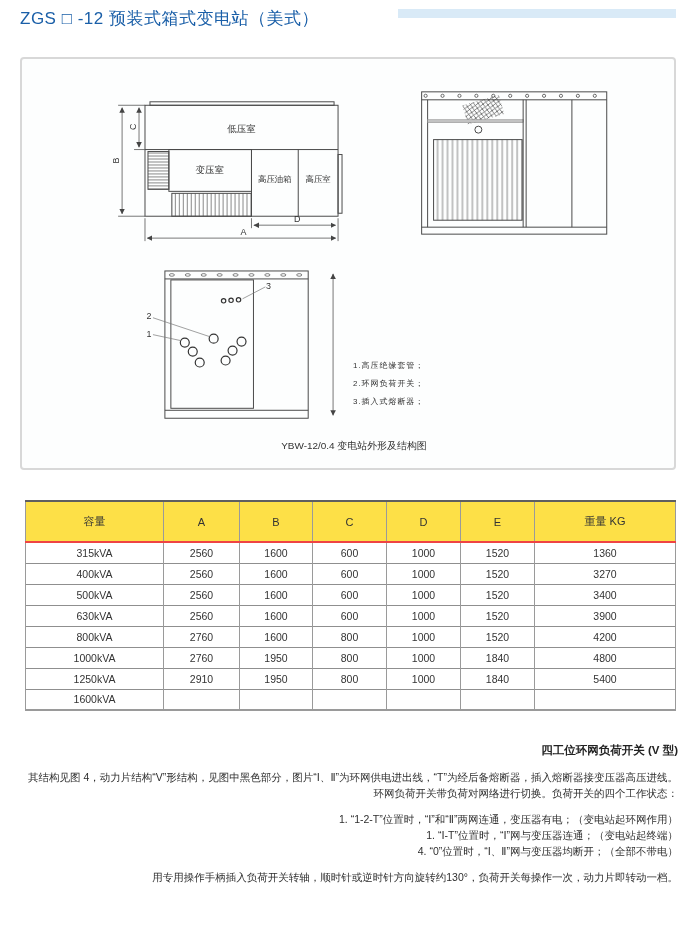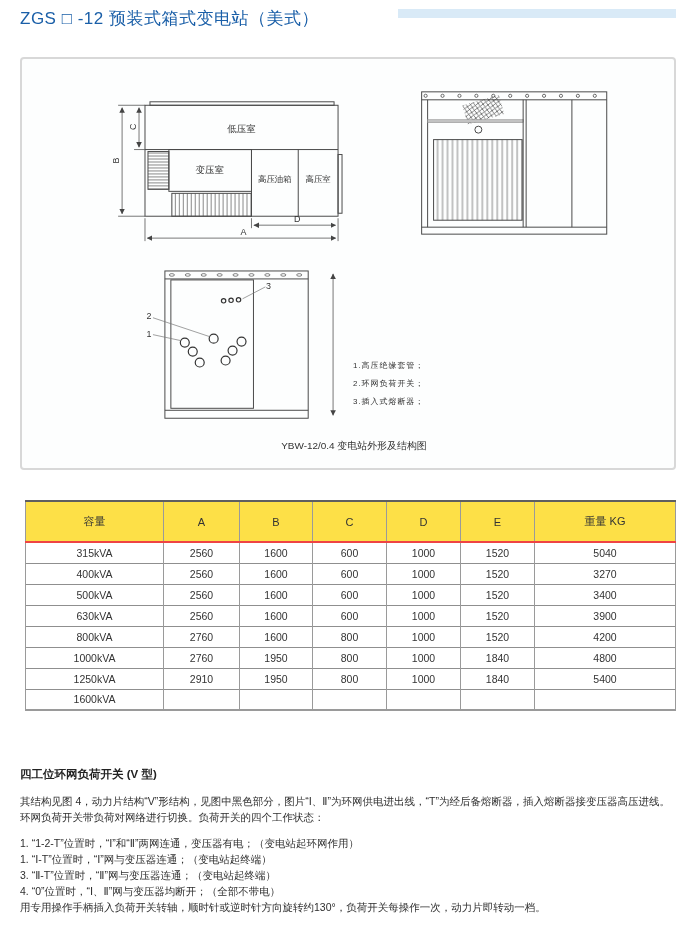--- a/index.html
+++ b/index.html
@@ -41,27 +41,27 @@
     background: #fde047; height: 41px; font-weight: normal; font-size: 11px;
     border-bottom: 2px solid #ef4444;
   }
   .spec-table td { height: 21px; font-size: 10.5px; border-top: 1px solid #8f8f8f; }
   .spec-table th, .spec-table td {
     border-left: 1px solid #9a9a9a; border-right: 1px solid #9a9a9a;
     text-align: center; color: #333; vertical-align: middle;
   }
   
   .text-section {
-    position: absolute; left: 20px; top: 766px; width: 658px;
-    color: #2e2e2e; font-size: 10.5px; line-height: 16px;
+    position: absolute; left: 20px; top: 742px; width: 658px;
+    color: #2e2e2e; font-size: 10.5px; line-height: 16px; text-align: right;
   }
   .section-heading { font-size: 11.5px; font-weight: bold; color: #222; margin-bottom: 11px; }
   .section-paragraph { margin-bottom: 10px; }
   .work-state-item { margin-top: 0; }
-  .section-footer { margin-top: 0; }
+  .section-footer { margin-top: 10px; }
 </style>
 </head>
 <body>
 
 <h1 class="page-title">ZGS □ -12 预装式箱式变电站（美式）</h1>
 <div class="accent-bar"></div>
 
 <div class="figure-panel">
   <svg width="652" height="409" viewBox="0 0 654 411">
     <defs>
@@ -211,21 +211,21 @@
     </tr>
   </thead>
   <tbody>
     <tr>
       <td>315kVA</td>
         <td>2560</td>
         <td>1600</td>
         <td>600</td>
         <td>1000</td>
         <td>1520</td>
-        <td>5040</td>
+        <td>1360</td>
     </tr>
     <tr>
       <td>400kVA</td>
         <td>2560</td>
         <td>1600</td>
         <td>600</td>
         <td>1000</td>
         <td>1520</td>
         <td>3270</td>
     </tr>
@@ -284,16 +284,15 @@
         <td></td>
     </tr>
   </tbody>
 </table>
 
 <div class="text-section">
   <div class="section-heading">四工位环网负荷开关 (V 型)</div>
   <div class="section-paragraph">其结构见图 4，动力片结构“V”形结构，见图中黑色部分，图片“Ⅰ、Ⅱ”为环网供电进出线，“T”为经后备熔断器，插入熔断器接变压器高压进线。环网负荷开关带负荷对网络进行切换。负荷开关的四个工作状态：</div>
   <div class="work-state-item">1. “1-2-T”位置时，“Ⅰ”和“Ⅱ”两网连通，变压器有电；（变电站起环网作用）</div>
   <div class="work-state-item">1. “Ⅰ-T”位置时，“Ⅰ”网与变压器连通；（变电站起终端）</div>
-  <div class="work-state-item">3. “Ⅱ-T”位置时，“Ⅱ”网与变压器连通；（变电站起终端）</div>
   <div class="work-state-item">4. “0”位置时，“Ⅰ、Ⅱ”网与变压器均断开；（全部不带电）</div>
   <div class="section-footer">用专用操作手柄插入负荷开关转轴，顺时针或逆时针方向旋转约130°，负荷开关每操作一次，动力片即转动一档。</div>
 </div>
 
 </body></html>

